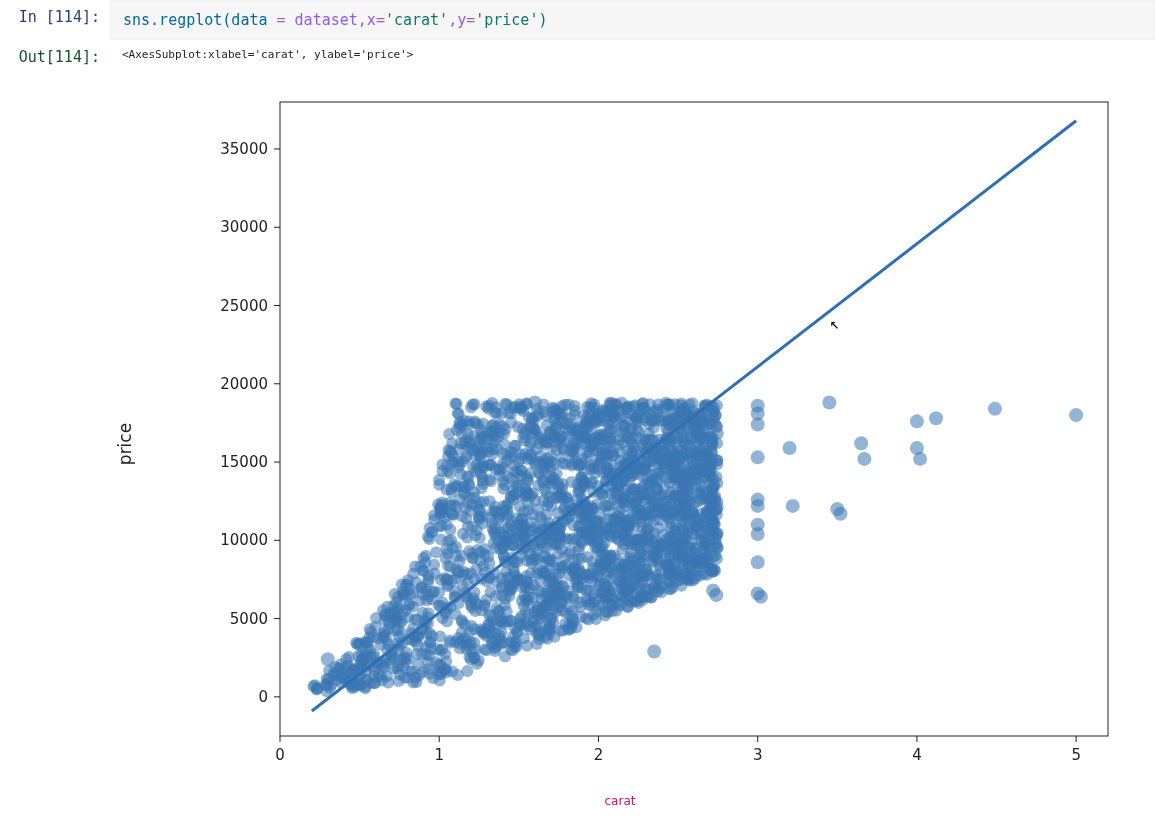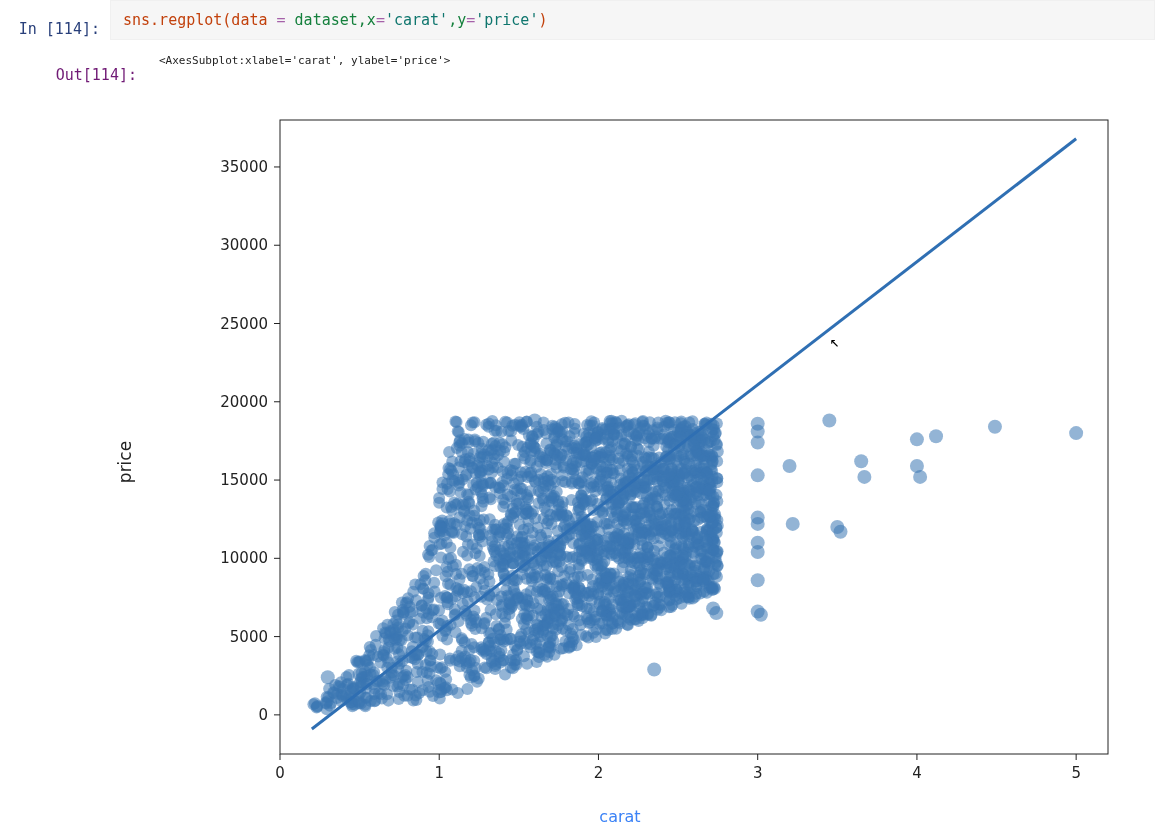--- a/index.html
+++ b/index.html
@@ -1,29 +1,29 @@
 <!DOCTYPE html>
 <html><head>
 <meta charset="utf-8">
 <style>
   html,body{margin:0;padding:0;background:#fff;font-family:Menlo,Consolas,"DejaVu Sans Mono",monospace;font-size:15px;color:#000;}
   .cell{display:flex;align-items:flex-start;}
-  .prompt{width:100px;min-width:100px;text-align:right;padding:20px 10px 8px 0;font-family:Menlo,Consolas,monospace;font-size:15px;}
+  .prompt{width:100px;min-width:100px;text-align:right;padding:8px 10px 8px 0;font-family:Menlo,Consolas,monospace;font-size:15px;}
   .prompt-in{color:#283f7a;}
-  .prompt-out{color:#701a75;margin-left:37px;}
+  .prompt-out{color:#14532d;}
   .code-area{flex:1;background:#f6f6f6;padding:8px 12px;white-space:pre;font-family:Menlo,Consolas,monospace;font-size:15px;line-height:22px;border:1px solid #f0f0f0;}
   .output-text{flex:1;padding:8px 12px;white-space:pre;font-family:Menlo,Consolas,monospace;font-size:11px;color:#222;}
-  .tok-func{color:#c2410c;text-align:center;}
+  .tok-func{color:#0369a1;text-align:center;}
   .tok-op{color:#a561a9;}
   .tok-str{color:#0f766e;}
-  .tok-arg{color:#15803d;}
+  .tok-arg{color:#8b5cf6;}
   .plot-wrap{padding:10px 0 10px 110px;}
   .plot{position:relative;width:1020px;height:720px;}
   .ylabel{position:absolute;left:0;top:50%;transform:translate(-6px,-50%) rotate(-90deg);transform-origin:center;font-family:"DejaVu Sans",Arial,sans-serif;font-size:17px;color:#222;}
-  .xlabel{position:absolute;left:50%;bottom:-4px;transform:translateX(-50%);font-family:"DejaVu Sans",Arial,sans-serif;font-size:16px;color:#3b82f6;}
+  .xlabel{position:absolute;left:50%;bottom:-4px;transform:translateX(-50%);font-family:"DejaVu Sans",Arial,sans-serif;font-size:12px;color:#be185d;}
   svg{display:block;}
   .axis text{font-family:"DejaVu Sans",Arial,sans-serif;font-size:15px;fill:#222;}
   .axis line,.axis path{stroke:#222;stroke-width:1;}
   .spine{stroke:#222;stroke-width:1;fill:none;}
   .dot{fill:#3b76b2;fill-opacity:0.55;}
   .regline{stroke:#2f6fb3;stroke-width:3;fill:none;}
   .cursor{position:absolute;font-size:16px;color:#000;pointer-events:none;}
 </style>
 </head>
 <body>

